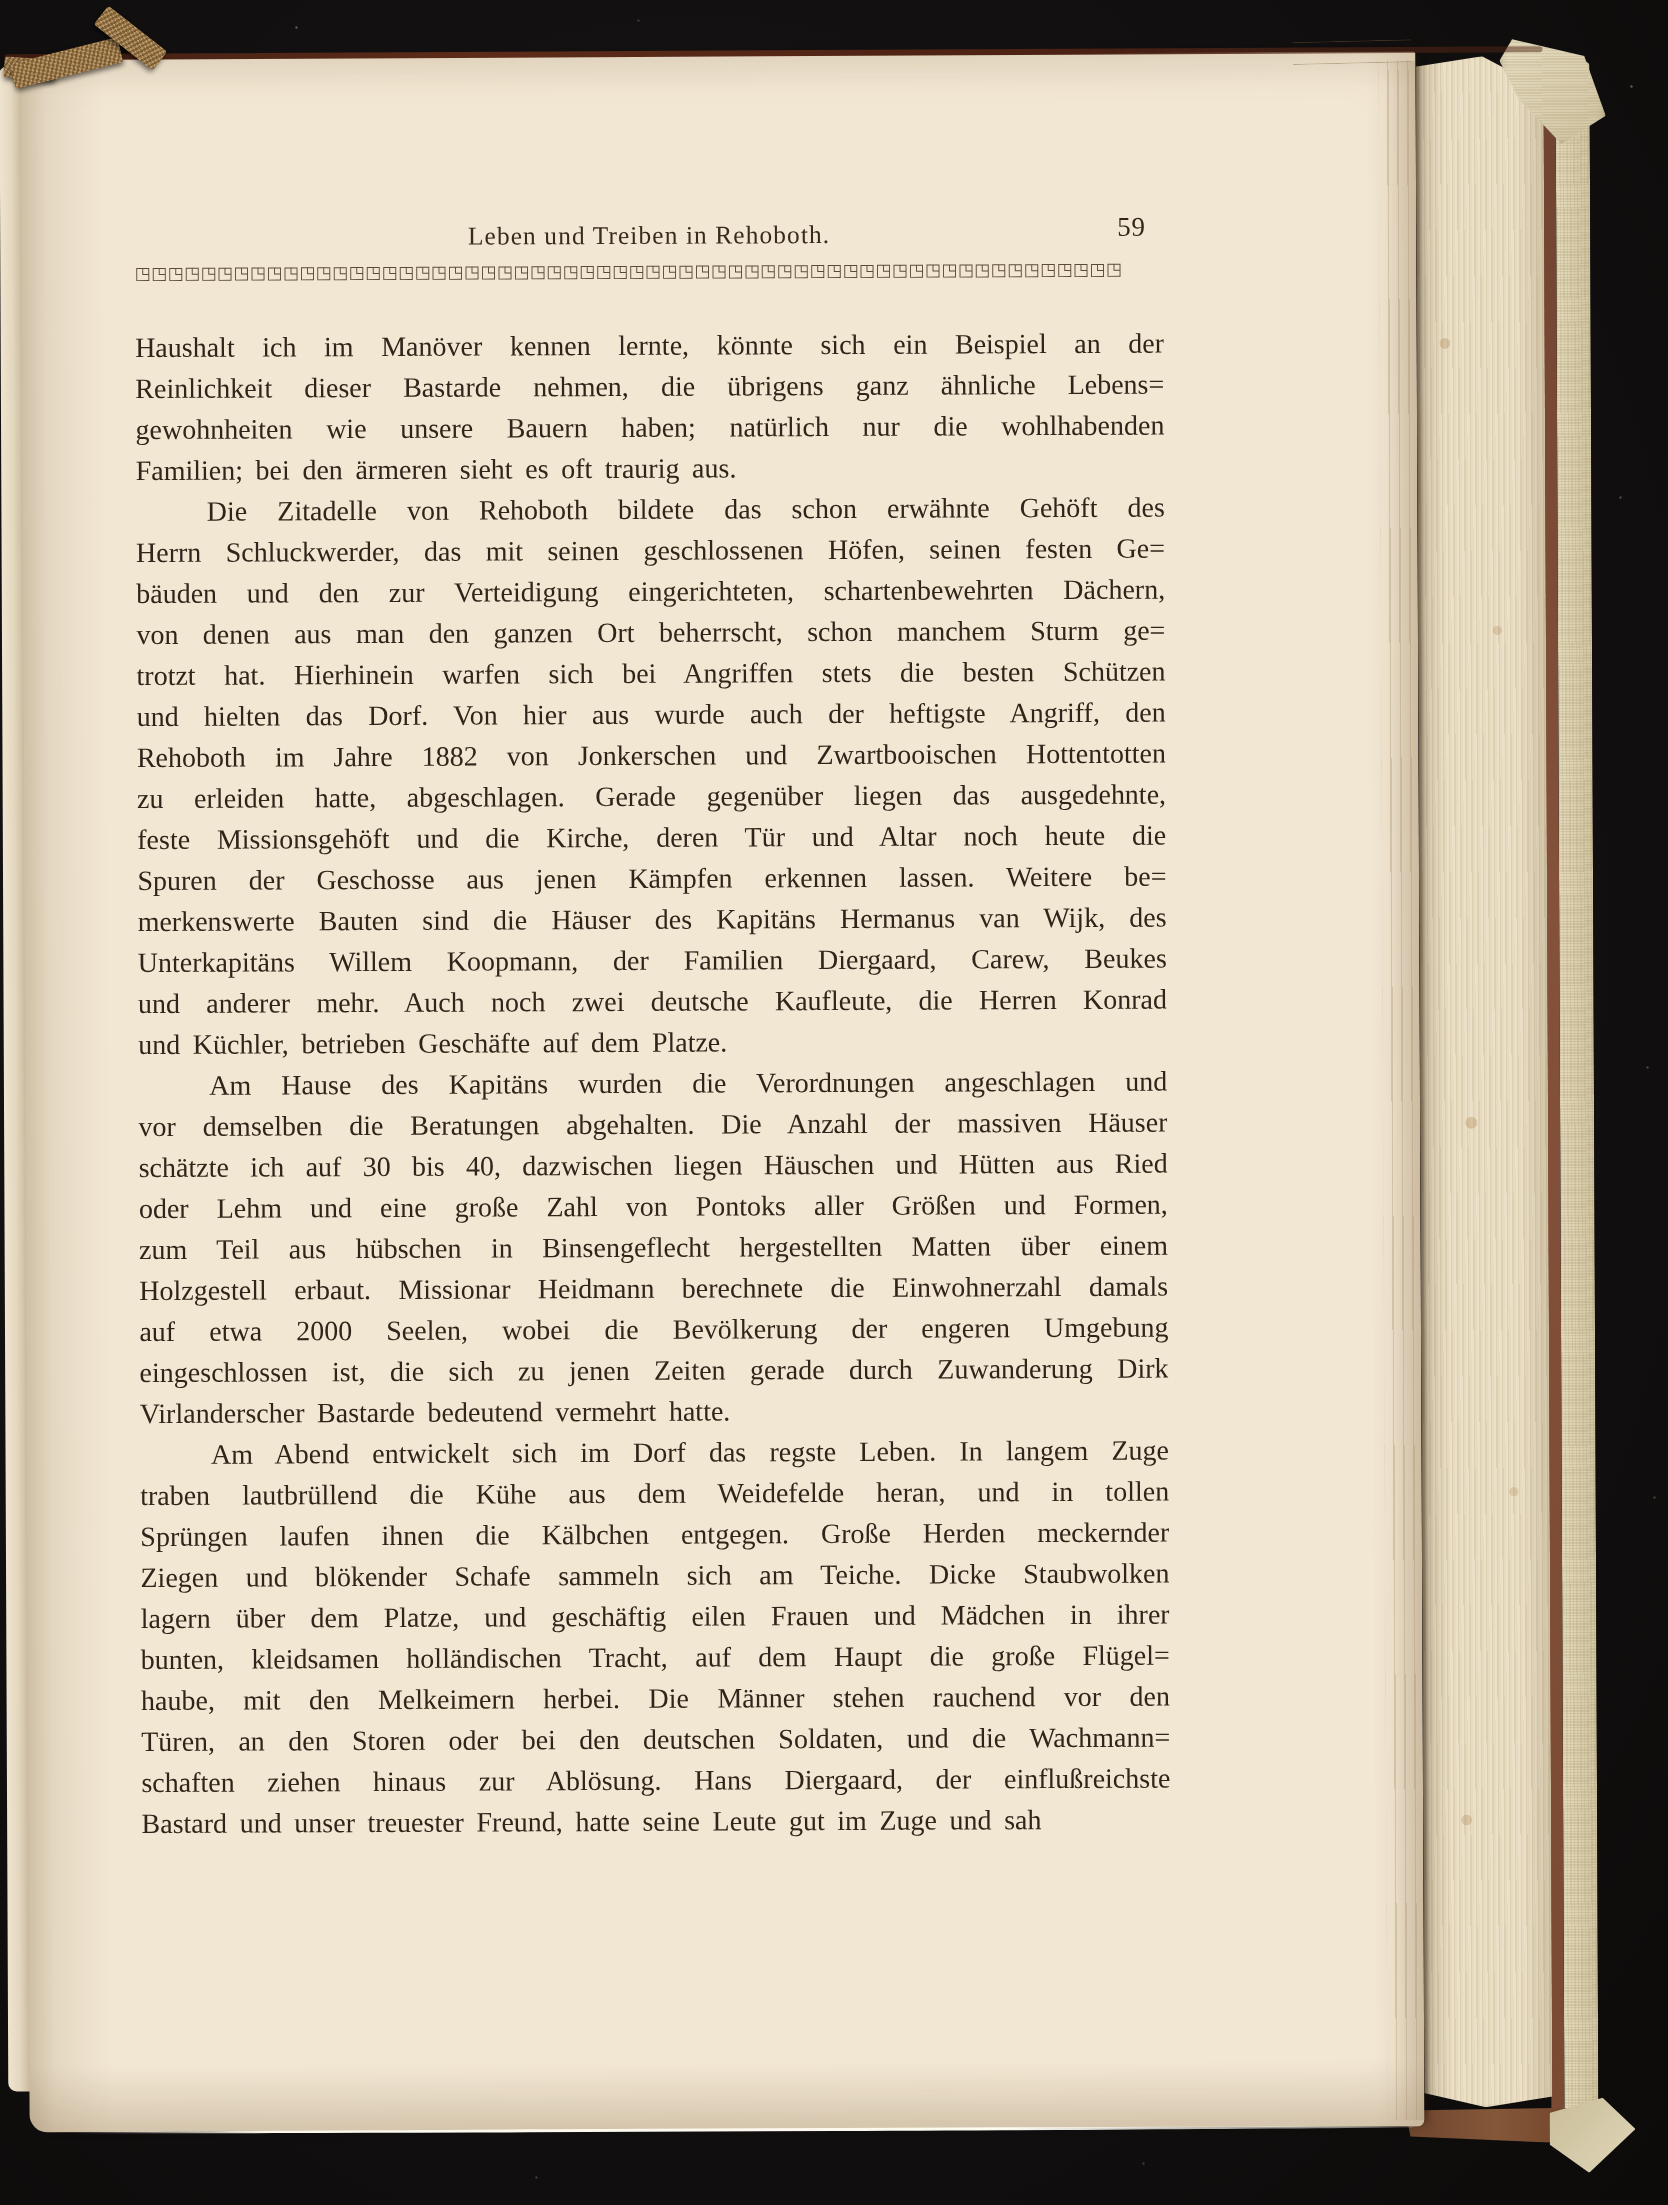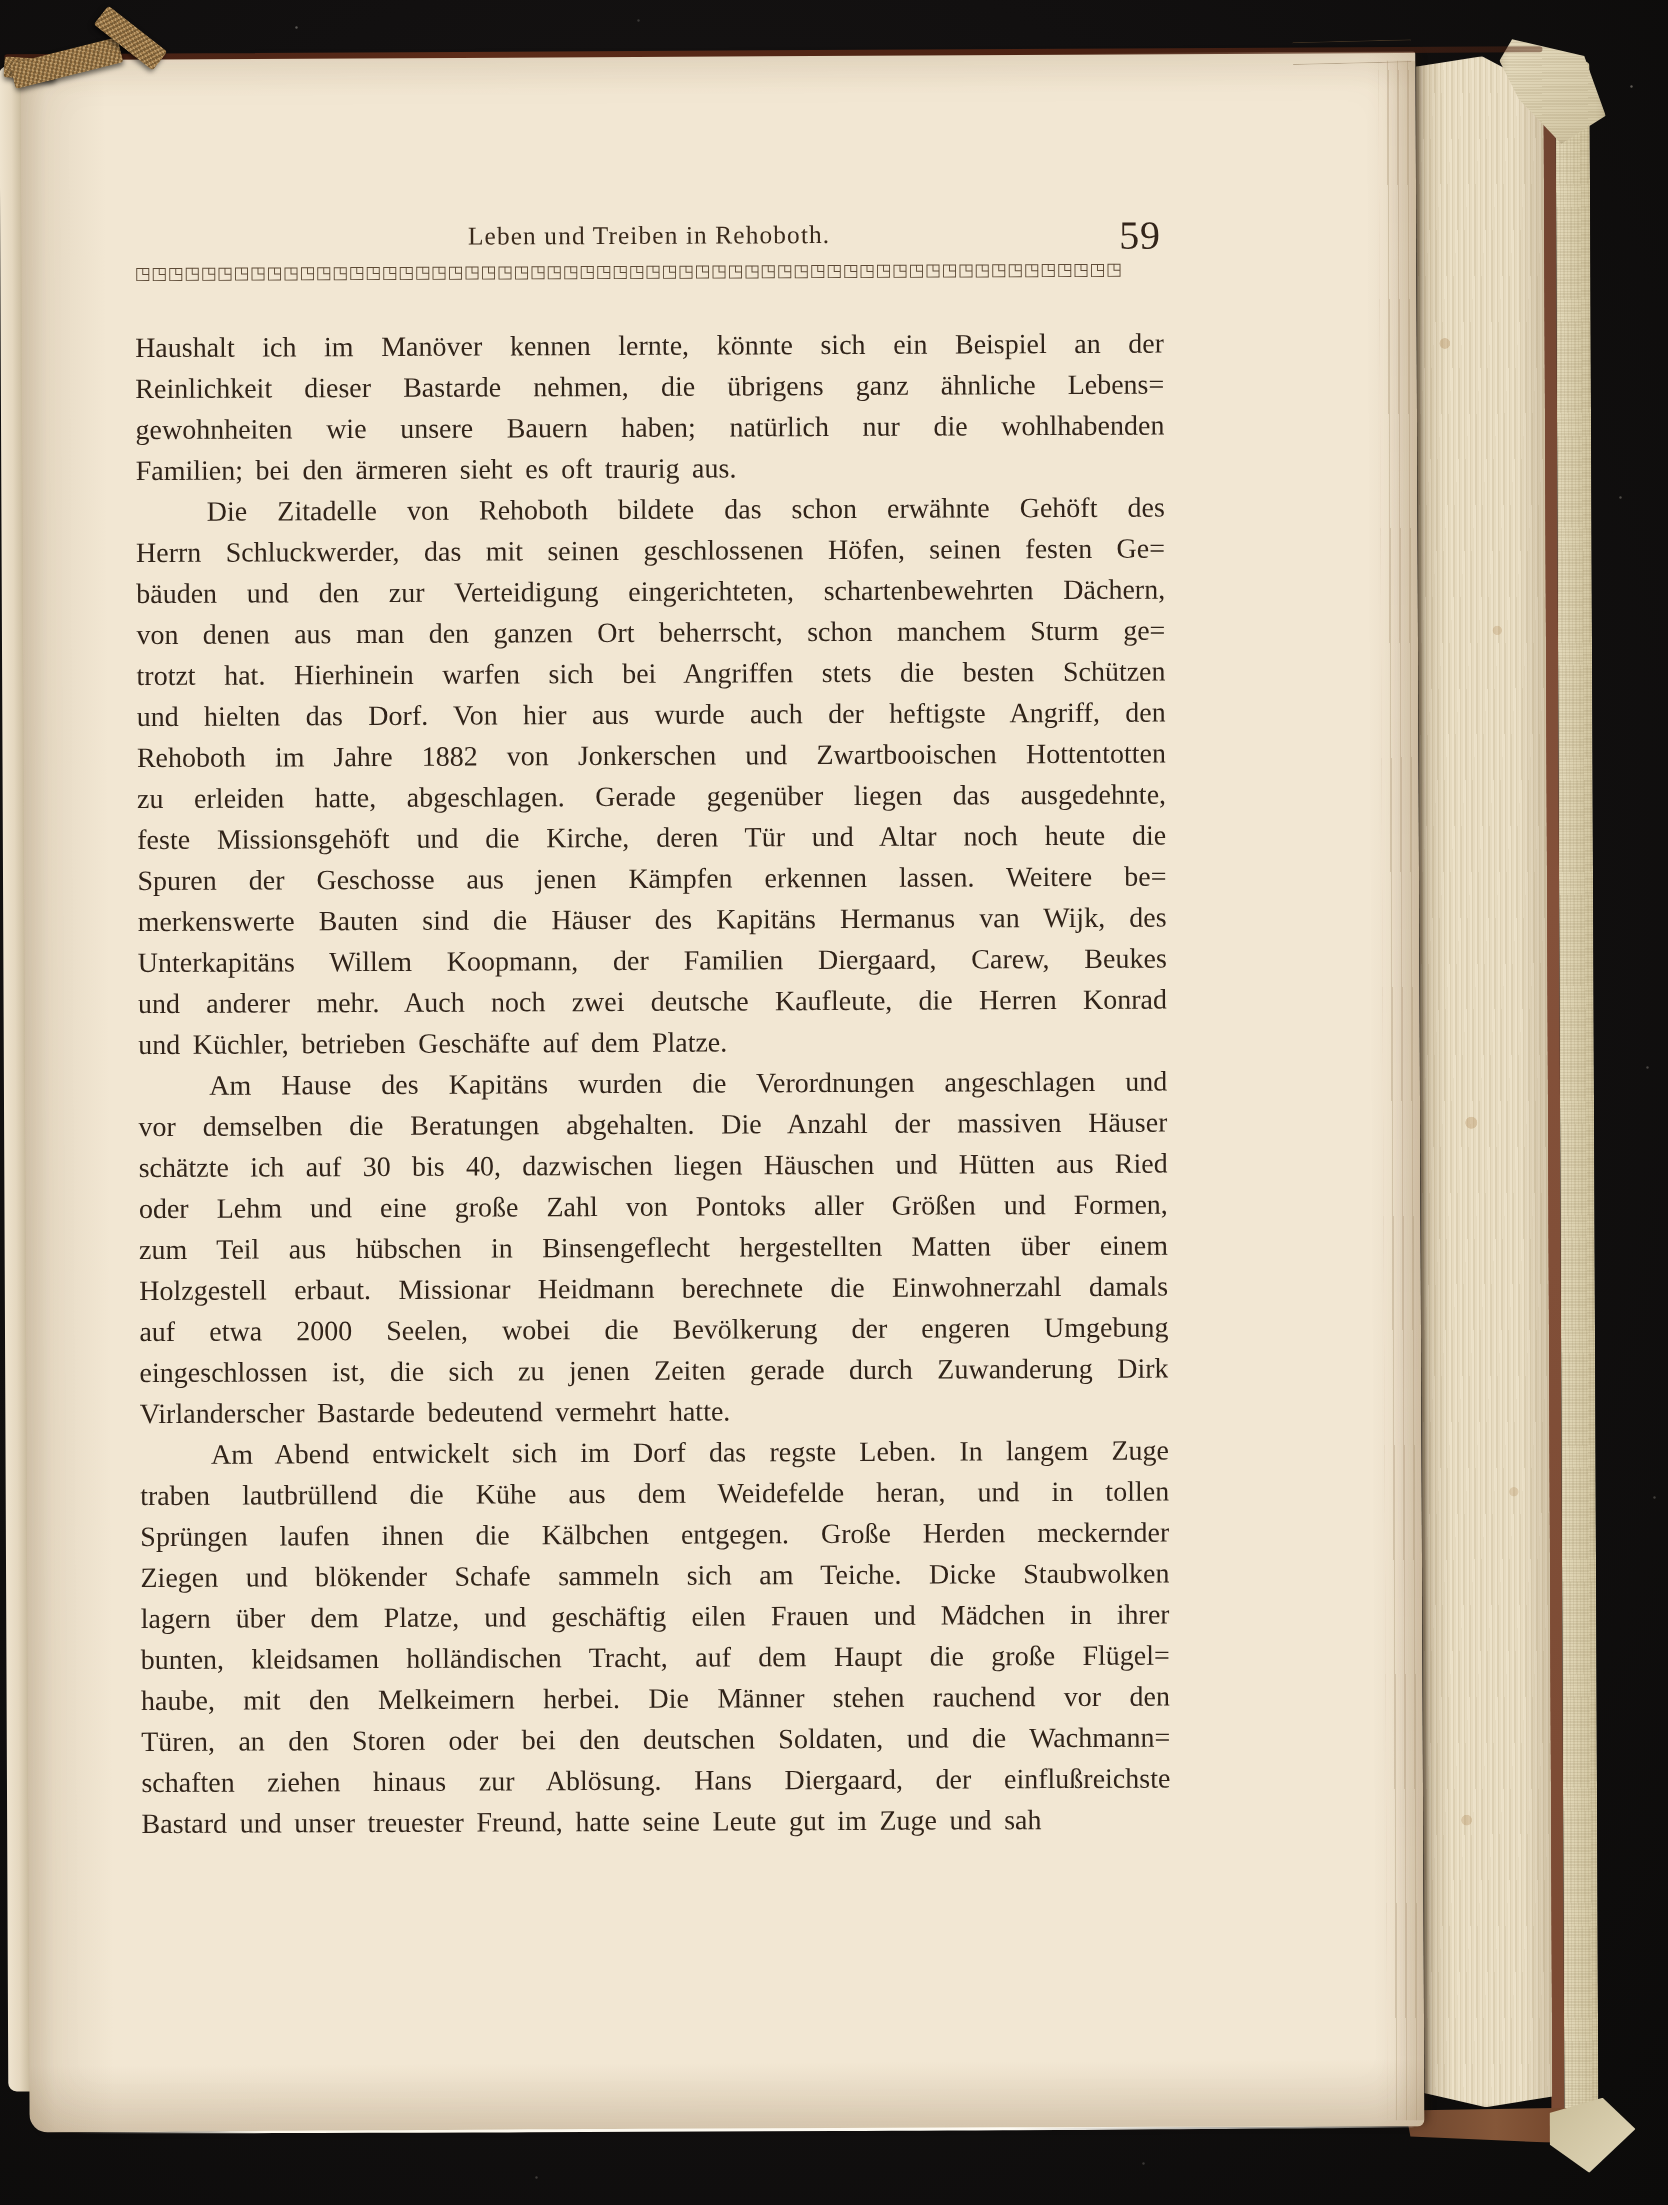--- a/index.html
+++ b/index.html
@@ -121,21 +121,21 @@
   .ribbon .rb-c{left:-2.8px;top:42px;width:52px;height:21px;transform:rotate(4deg);}
   
   .running-header{
     position:absolute;left:113px;top:165px;width:1029px;height:37px;
     color:#3a2a1c;
   }
   .header-title{
     display:block;text-align:center;font-size:25.4px;letter-spacing:1.1px;line-height:31px;
   }
   .page-number{
-    position:absolute;right:3px;top:-6.3px;font-size:40px;letter-spacing:0.7px;color:#33251a;
+    position:absolute;right:18px;top:-6.3px;font-size:27px;letter-spacing:0.7px;color:#33251a;
   }
   .ornament-border{
     position:absolute;left:113px;top:205px;width:1029px;height:24px;
     font-family:"DejaVu Sans", sans-serif;font-size:17px;line-height:22.6px;
     color:#4d3a26;white-space:nowrap;overflow:hidden;opacity:.9;letter-spacing:0.4px;
   }
   .body-text{
     position:absolute;left:113px;top:270px;width:1029px;
     font-size:28px;line-height:41px;color:#31241a;
   }

